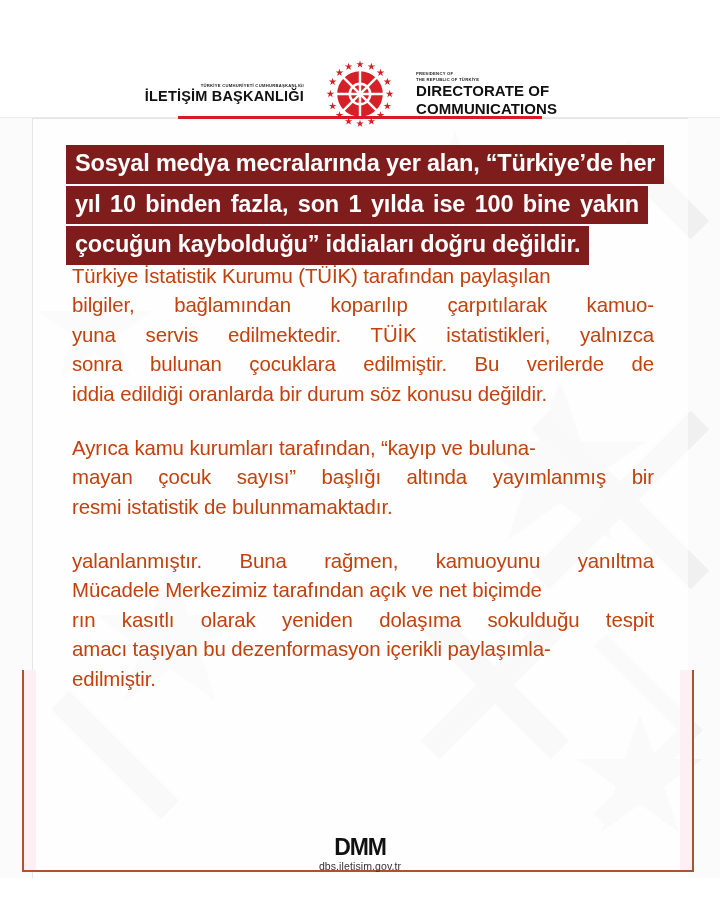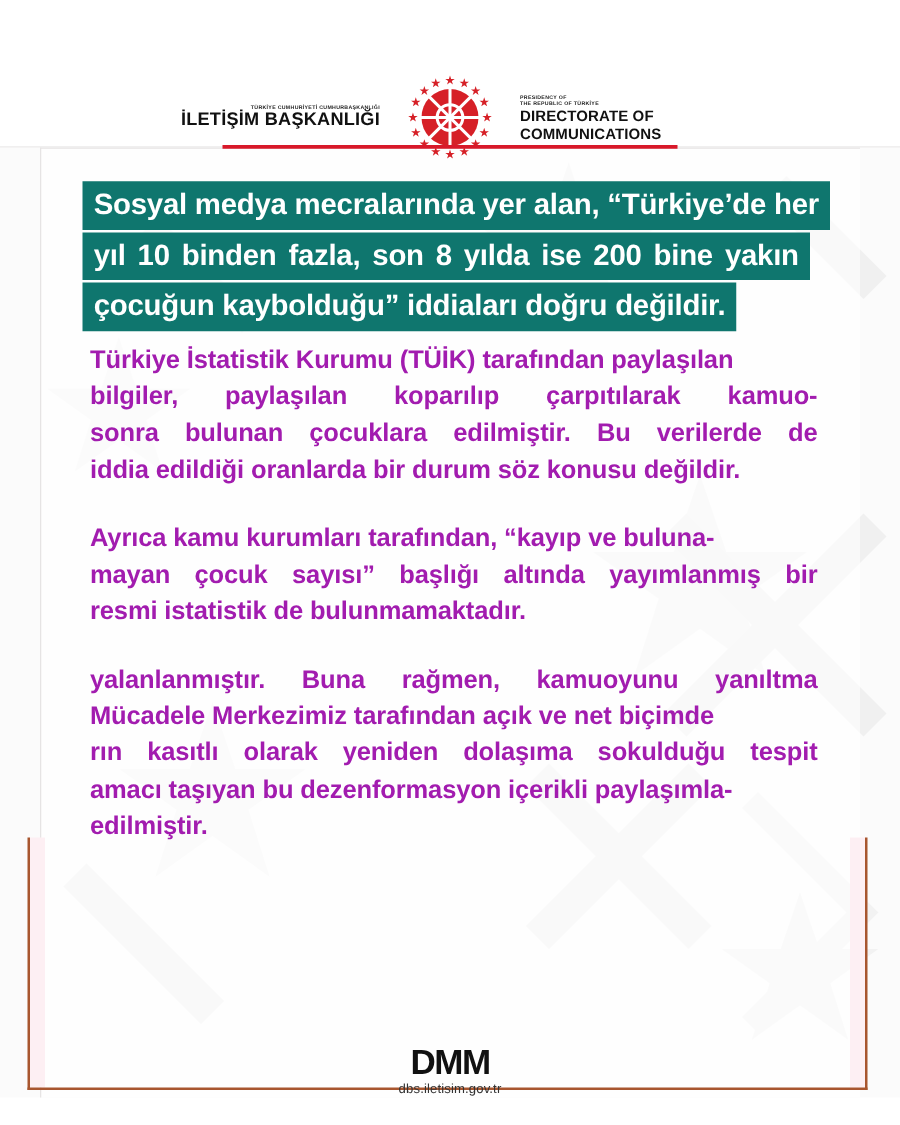--- a/index.html
+++ b/index.html
@@ -71,21 +71,21 @@
   .logo-main {
     font-size: 14.5px;
     font-weight: 700;
     color: #111111;
     letter-spacing: 0.2px;
     line-height: 1.08;
     white-space: nowrap;
     margin-top: 1px;
   }
   .logo-right .logo-main {
-    font-size: 12px;
+    font-size: 15px;
     letter-spacing: 0.1px;
   }
   .emblem {
     width: 76px;
     height: 76px;
     flex: 0 0 76px;
   }
 
   
   .header-rule {
@@ -171,21 +171,21 @@
   
   .headline {
     position: absolute;
     left: 66px;
     top: 145px;
     width: 600px;
     z-index: 5;
   }
   .headline-line {
     display: block;
-    background: #0f766e;
+    background: #7f1d1d;
     color: #ffffff;
     font-weight: 700;
     font-size: 23.5px;
     line-height: 1.0;
     padding: 7px 9px 8px 9px;
     margin-bottom: 2px;
     letter-spacing: -0.2px;
     white-space: nowrap;
     width: max-content;
     max-width: 600px;
@@ -201,24 +201,23 @@
   .body-copy {
     position: absolute;
     left: 72px;
     top: 258px;
     width: 582px;
     z-index: 5;
   }
   .para {
     font-size: 20.4px;
     line-height: 1.44;
-    color: #a21caf;
-    margin: 16px 0 25px 0;
+    color: #c2410c;
+    margin: 4px 0 25px 0;
     letter-spacing: -0.1px;
-    font-weight: bold;
   }
   .para:last-child {
     margin-bottom: 0;
   }
   .para .ln {
     display: block;
     white-space: nowrap;
   }
   .para .ln.j {
     text-align: justify;
@@ -229,21 +228,21 @@
   
   .footer {
     position: absolute;
     left: 0;
     top: 836px;
     width: 720px;
     text-align: center;
     z-index: 5;
   }
   .footer-logo {
-    font-size: 28px;
+    font-size: 23px;
     font-weight: 700;
     letter-spacing: -1.2px;
     color: #111111;
     line-height: 1;
   }
   .footer-url {
     font-size: 10.5px;
     color: #333333;
     letter-spacing: 0.1px;
     margin-top: 2px;
@@ -377,29 +376,30 @@
       <div class="logo-main">COMMUNICATIONS</div>
     </div>
 
   </div>
 
   <div class="header-hairline"></div>
   <div class="header-rule"></div>
 
   <div class="headline">
     <span class="headline-line">Sosyal medya mecralarında yer alan, “Türkiye’de her</span>
-    <span class="headline-line justify">yıl 10 binden fazla, son 8 yılda ise 200 bine yakın</span>
+    <span class="headline-line justify">yıl 10 binden fazla, son 1 yılda ise 100 bine yakın</span>
     <span class="headline-line">çocuğun kaybolduğu” iddiaları doğru değildir.</span>
   </div>
 
   <div class="body-copy">
 
     <p class="para">
       <span class="ln">Türkiye İstatistik Kurumu (TÜİK) tarafından paylaşılan</span>
-      <span class="ln j">bilgiler, paylaşılan koparılıp çarpıtılarak kamuo-</span>
+      <span class="ln j">bilgiler, bağlamından koparılıp çarpıtılarak kamuo-</span>
+      <span class="ln j">yuna servis edilmektedir. TÜİK istatistikleri, yalnızca</span>
       <span class="ln j">sonra bulunan çocuklara edilmiştir. Bu verilerde de</span>
       <span class="ln">iddia edildiği oranlarda bir durum söz konusu değildir.</span>
     </p>
 
     <p class="para">
       <span class="ln">Ayrıca kamu kurumları tarafından, “kayıp ve buluna-</span>
       <span class="ln j">mayan çocuk sayısı” başlığı altında yayımlanmış bir</span>
       <span class="ln">resmi istatistik de bulunmamaktadır.</span>
     </p>
 

